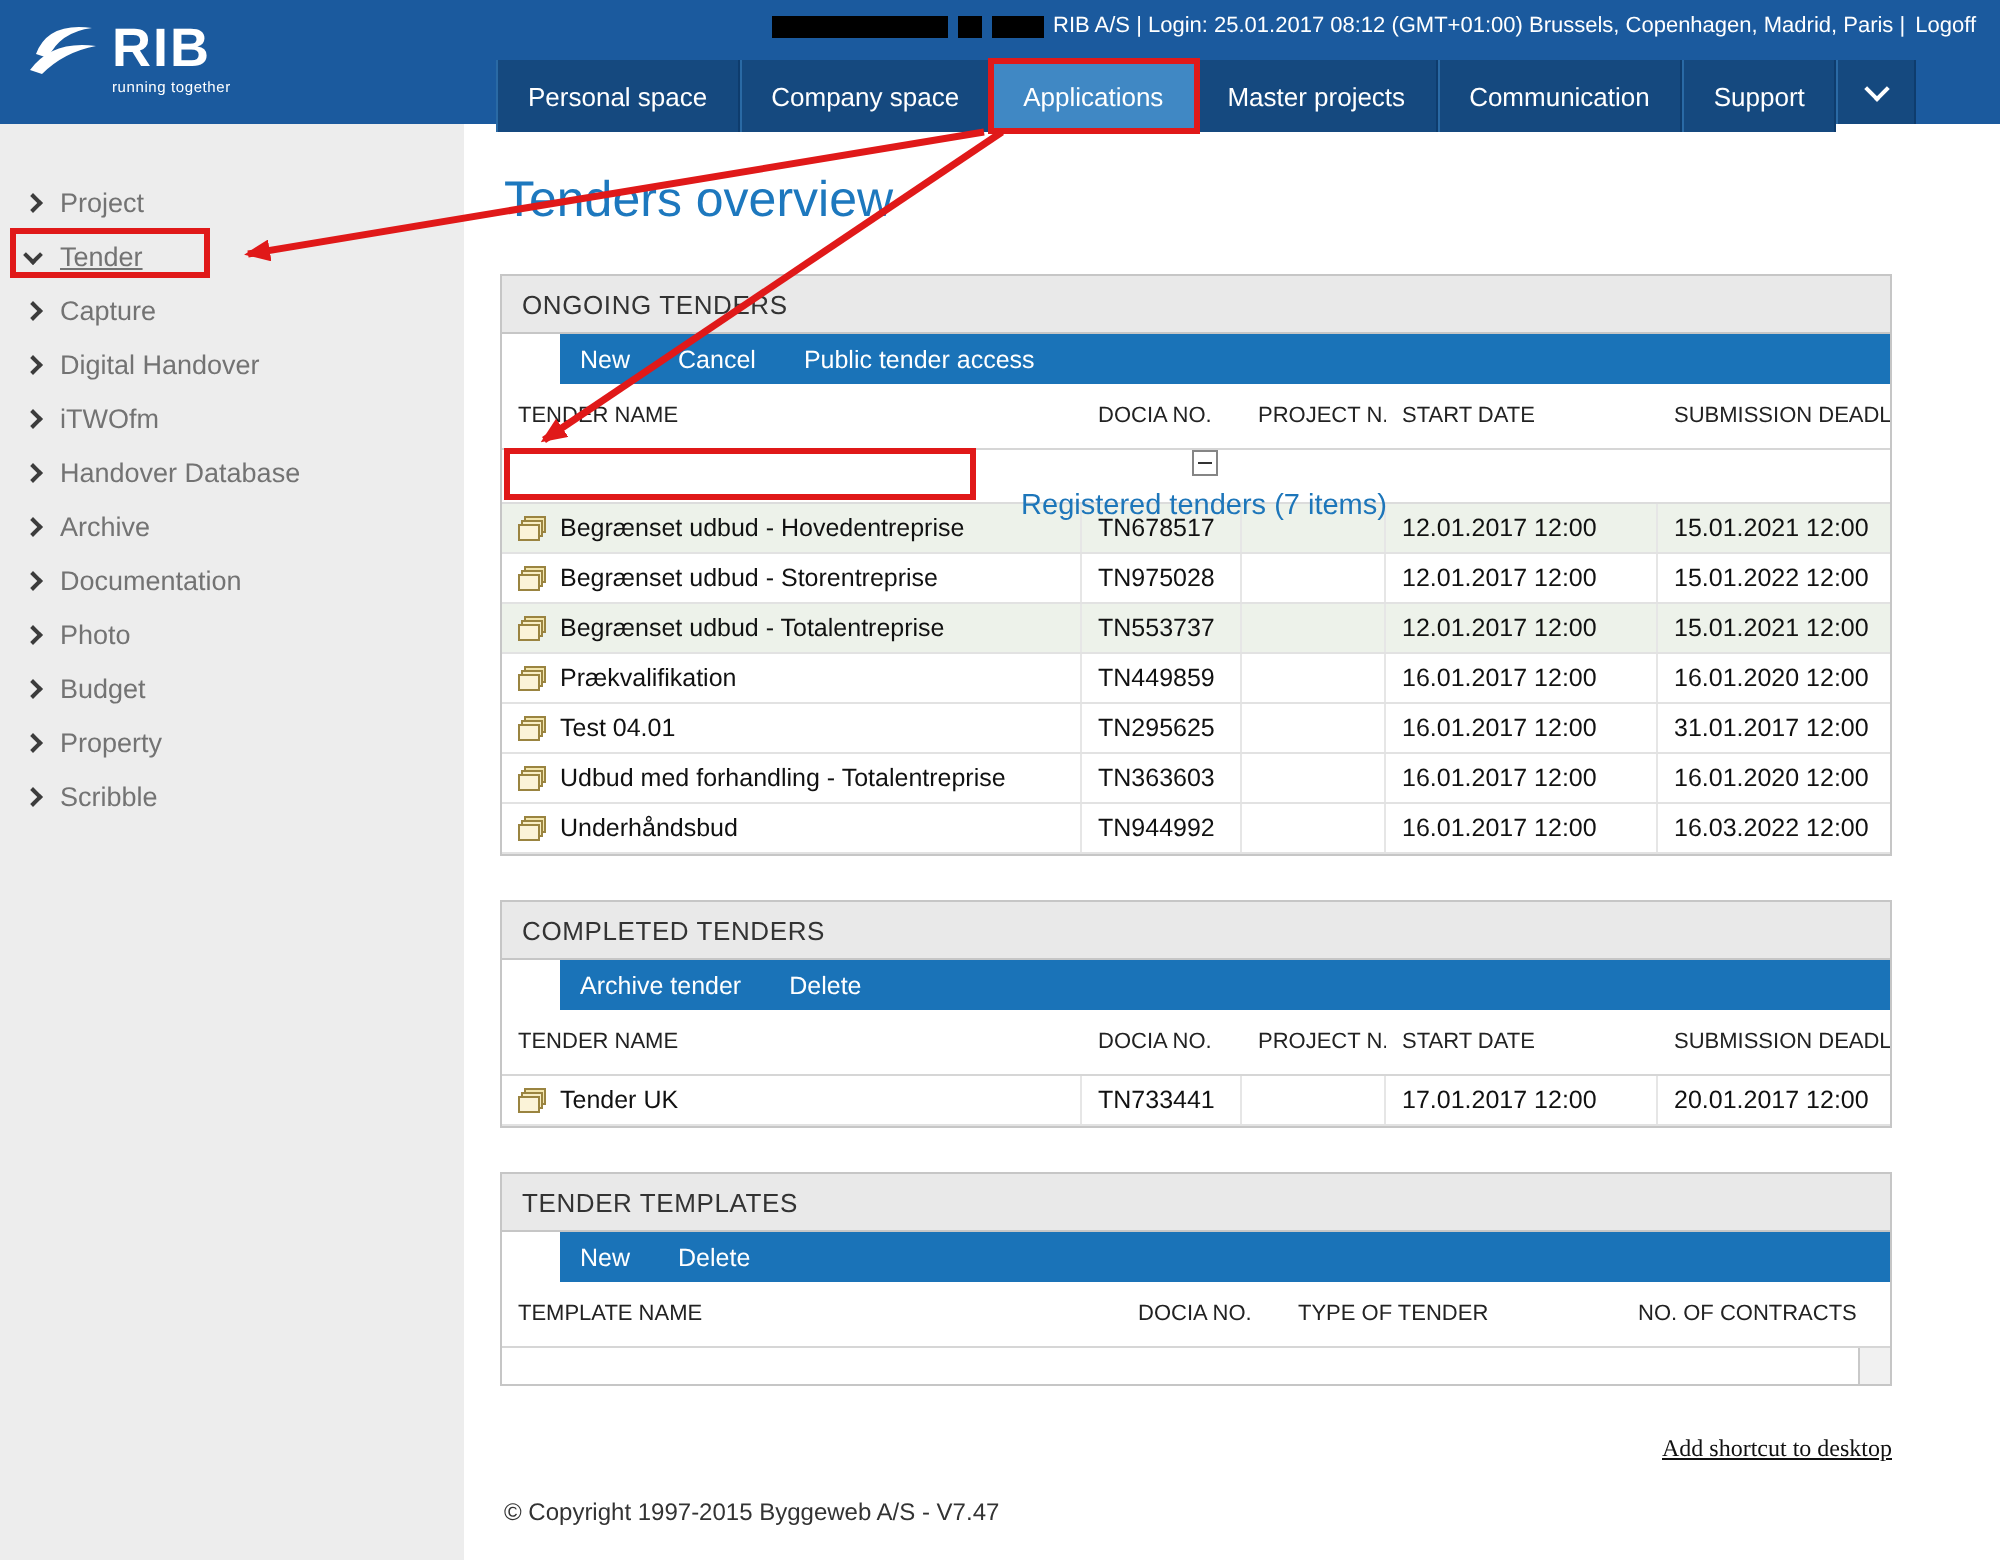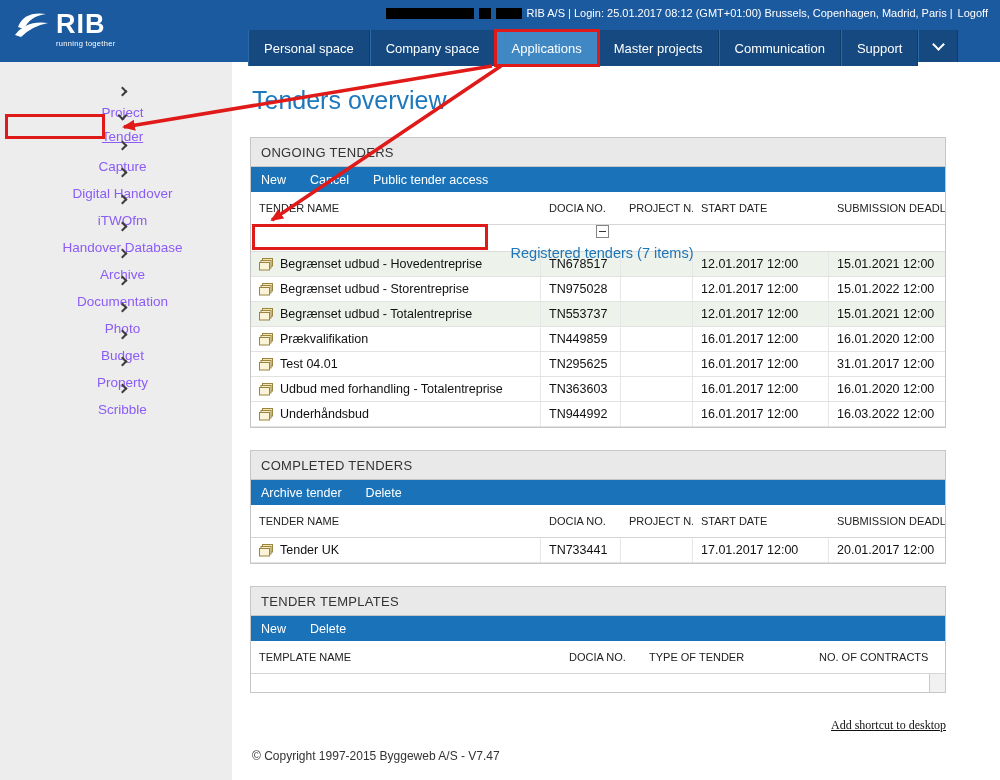--- a/index.html
+++ b/index.html
@@ -21,33 +21,33 @@
 
   
   .navrow { position:absolute; left:248px; bottom:0; height:32px; display:flex; z-index:3; }
   .tab { position:relative; background:#15497f; border-right:1px solid #0e3c6d; border-left:1px solid #2a6aa5; color:#fff; font-size:13px; display:flex; align-items:center; padding:18px 15px; cursor:pointer; white-space:nowrap; }
   .tab.active { background:#4088c4; }
   .tab-chev { width:40px; justify-content:center; padding:0; }
   .nav-chev { width:9px; height:9px; border-style:solid; border-color:#fff; border-width:0 2.5px 2.5px 0; transform:rotate(45deg); margin-top:-4px; }
 
   
   .sidebar { position:absolute; left:0; top:62px; width:232px; bottom:0; background:#ededed; padding-top:26px; z-index:1; }
-  .side-item { position:relative; height:27px; display:flex; align-items:center; padding-left:13px; gap:10px; font-size:13.5px; color:#8b5cf6; cursor:pointer;flex-direction:column; }
+  .side-item { position:relative; height:27px; display:flex; align-items:center; padding-left:13px; gap:10px; font-size:13.5px; color:#737373; cursor:pointer; }
   .chev { width:7px; height:7px; border-style:solid; border-color:#3c3c3c; border-width:2px 2px 0 0; flex:0 0 auto; }
   .chev.right { transform:rotate(45deg); }
   .chev.down { transform:rotate(135deg); margin-top:-3px; }
   .side-item.expanded .side-label { text-decoration:underline; }
 
   
   .main { position:absolute; left:232px; top:62px; right:0; bottom:0; background:#fff; padding:24px 30px 0 18px; z-index:1; }
   .page-title { color:#1d78be; font-size:25px; font-weight:400; margin:0 0 22px 2px; }
 
   .section { border:1px solid #c6c6c6; margin-bottom:22px; background:#fff; }
   .sec-head { height:29px; background:#e9e9e9; border-bottom:1px solid #c6c6c6; display:flex; align-items:center; padding-left:10px; font-size:13px; color:#333; letter-spacing:0.3px; }
-  .toolbar { height:25px; background:#1a73b8; display:flex; align-items:center; gap:24px; padding-left:10px; }
+  .toolbar { height:25px; background:#1a73b8; display:flex; align-items:center; gap:24px; padding-left:10px;margin-left:29px; }
   .tb-link { color:#fff; font-size:12.5px; cursor:pointer; white-space:nowrap; }
 
   .cols { display:flex; height:33px; align-items:center; border-bottom:1px solid #d6d6d6; font-size:11px; color:#222; }
   .col { padding-left:8px; white-space:nowrap; overflow:hidden; }
   .c-name { width:290px; } .c-docia { width:80px; } .c-project { width:72px; } .c-start { width:136px; } .c-deadline { flex:1; }
   .c-tname { width:310px; } .c-tdocia { width:80px; } .c-type { width:170px; } .c-contracts { flex:1; }
 
   .group-row { position:relative; height:27px; display:flex; align-items:center; gap:7px; padding-left:8px; border-bottom:1px solid #dcdcdc;flex-direction:column; }
   .expander { width:13px; height:13px; border:1px solid #858585; background:#fff; display:inline-flex; align-items:center; justify-content:center; cursor:pointer; flex:0 0 auto; }
   .expander::before { content:""; width:7px; height:1px; background:#333; }

